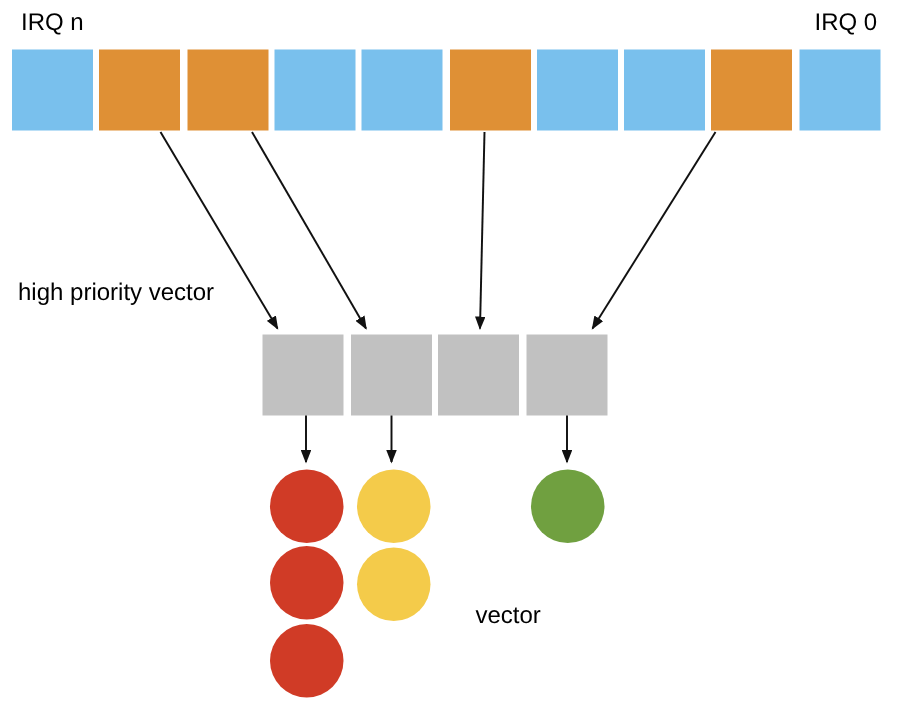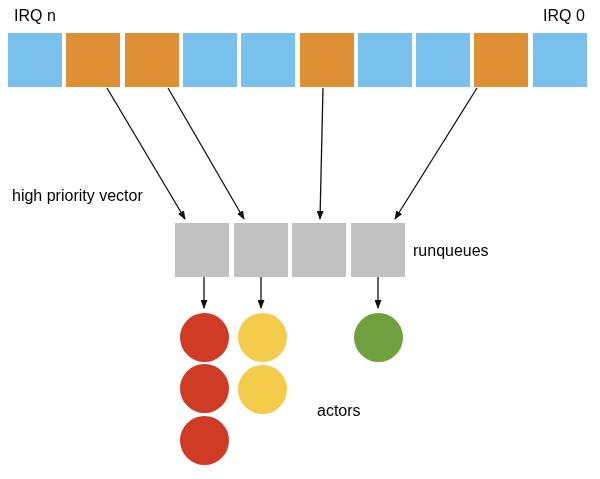--- a/index.html
+++ b/index.html
@@ -53,32 +53,31 @@
   <div class="lbl" style="left:12px; top:150px;margin-top:36px;">high priority vector</div>
 
 
   <div id="runqueue-row">
       <div class="sq" style="left: 175px; top: 223px; width: 54px; height: 54px; background: rgb(193, 193, 193);"></div>
       <div class="sq" style="left: 233.6px; top: 223px; width: 54px; height: 54px; background: rgb(193, 193, 193);"></div>
       <div class="sq" style="left: 292.2px; top: 223px; width: 54px; height: 54px; background: rgb(193, 193, 193);"></div>
       <div class="sq" style="left: 350.8px; top: 223px; width: 54px; height: 54px; background: rgb(193, 193, 193);"></div>
     </div>
 
-  <div class="lbl" style="left:413px; top:241px;">runqueues</div>
 
   <div id="actors-group">
       <div class="circle" style="left: 179.5px; top: 312.5px; width: 49px; height: 49px; background: rgb(208, 59, 38);"></div>
       <div class="circle" style="left: 179.5px; top: 363.5px; width: 49px; height: 49px; background: rgb(208, 59, 38);"></div>
       <div class="circle" style="left: 179.5px; top: 415.5px; width: 49px; height: 49px; background: rgb(208, 59, 38);"></div>
       <div class="circle" style="left: 237.5px; top: 312.5px; width: 49px; height: 49px; background: rgb(244, 203, 74);"></div>
       <div class="circle" style="left: 237.5px; top: 364.5px; width: 49px; height: 49px; background: rgb(244, 203, 74);"></div>
       <div class="circle" style="left: 353.5px; top: 312.5px; width: 49px; height: 49px; background: rgb(112, 160, 64);"></div>
     </div>
 
-  <div class="lbl" style="left:317px; top:401px;">actors</div>
+  <div class="lbl" style="left:317px; top:401px;">vector</div>
 
   <svg id="arrow-layer" viewBox="0 0 600 479" xmlns="http://www.w3.org/2000/svg">
     <defs>
       <marker id="ah" markerWidth="9" markerHeight="7" refX="8" refY="3.5" orient="auto" markerUnits="userSpaceOnUse">
         <path id="ah-path" d="M0,0 L9,3.5 L0,7 z" fill="#111111"></path>
       </marker>
     </defs>
   <line x1="107" y1="88" x2="185" y2="219" stroke="#111111" stroke-width="1.3" marker-end="url(#ah)"></line>
       <line x1="168" y1="88" x2="244" y2="219" stroke="#111111" stroke-width="1.3" marker-end="url(#ah)"></line>
       <line x1="323" y1="88" x2="320" y2="219" stroke="#111111" stroke-width="1.3" marker-end="url(#ah)"></line>

